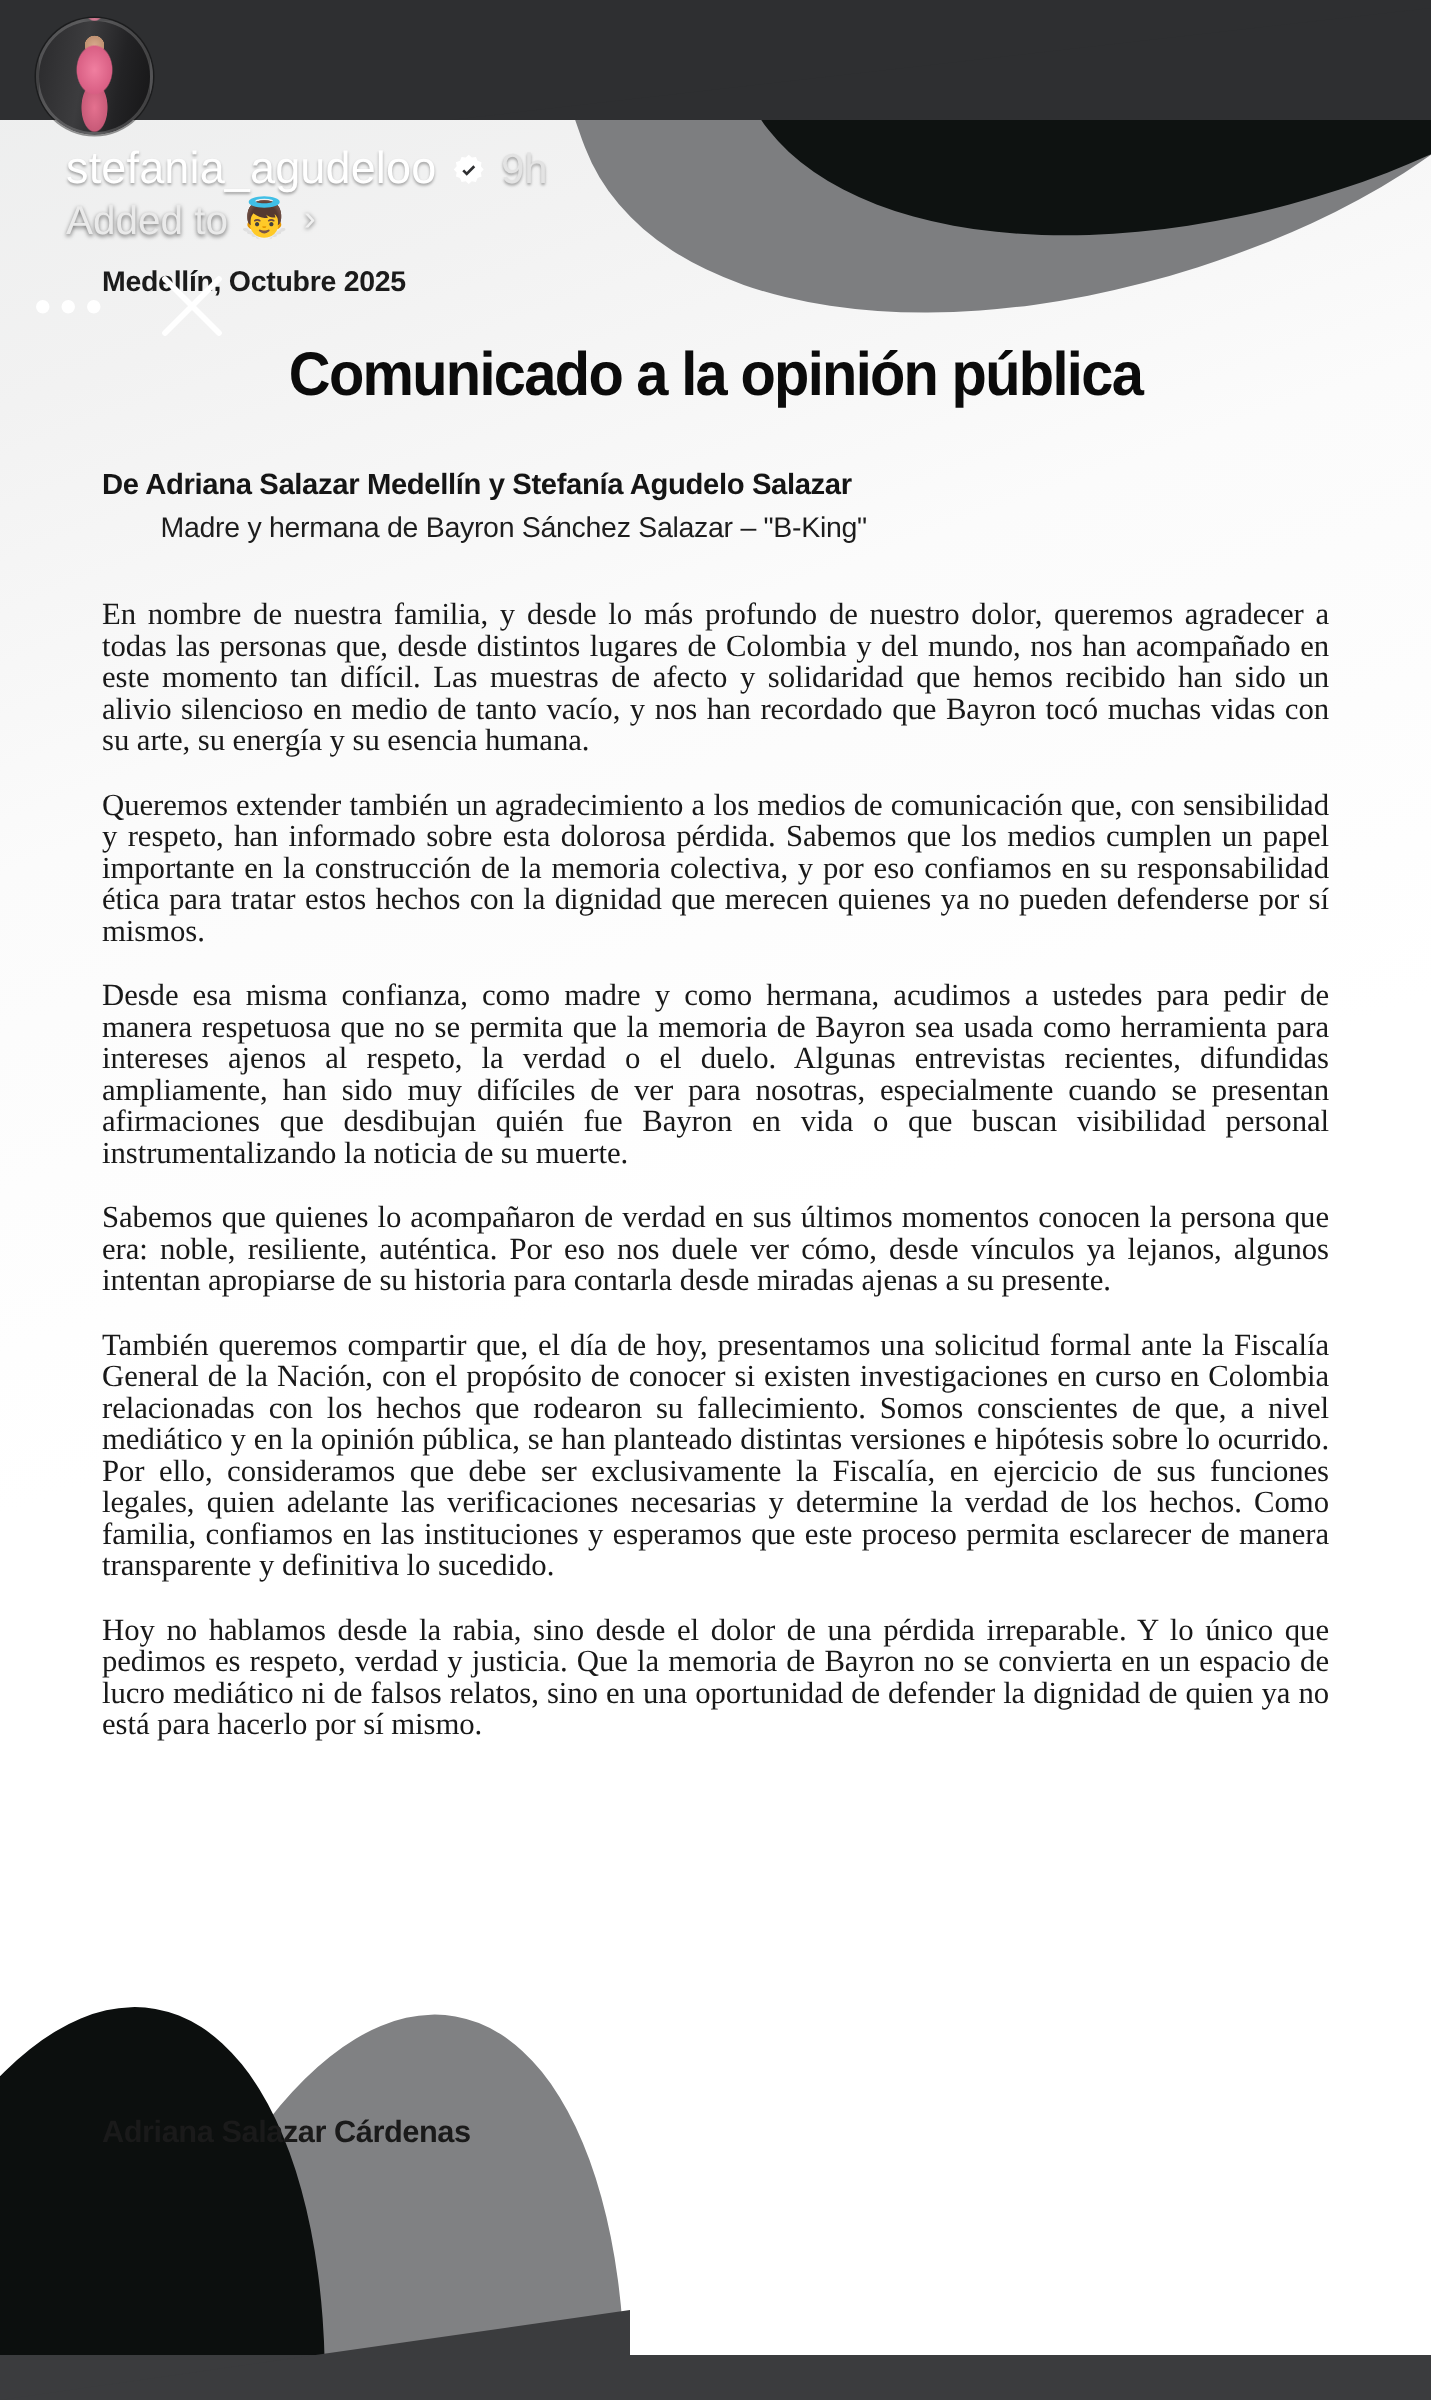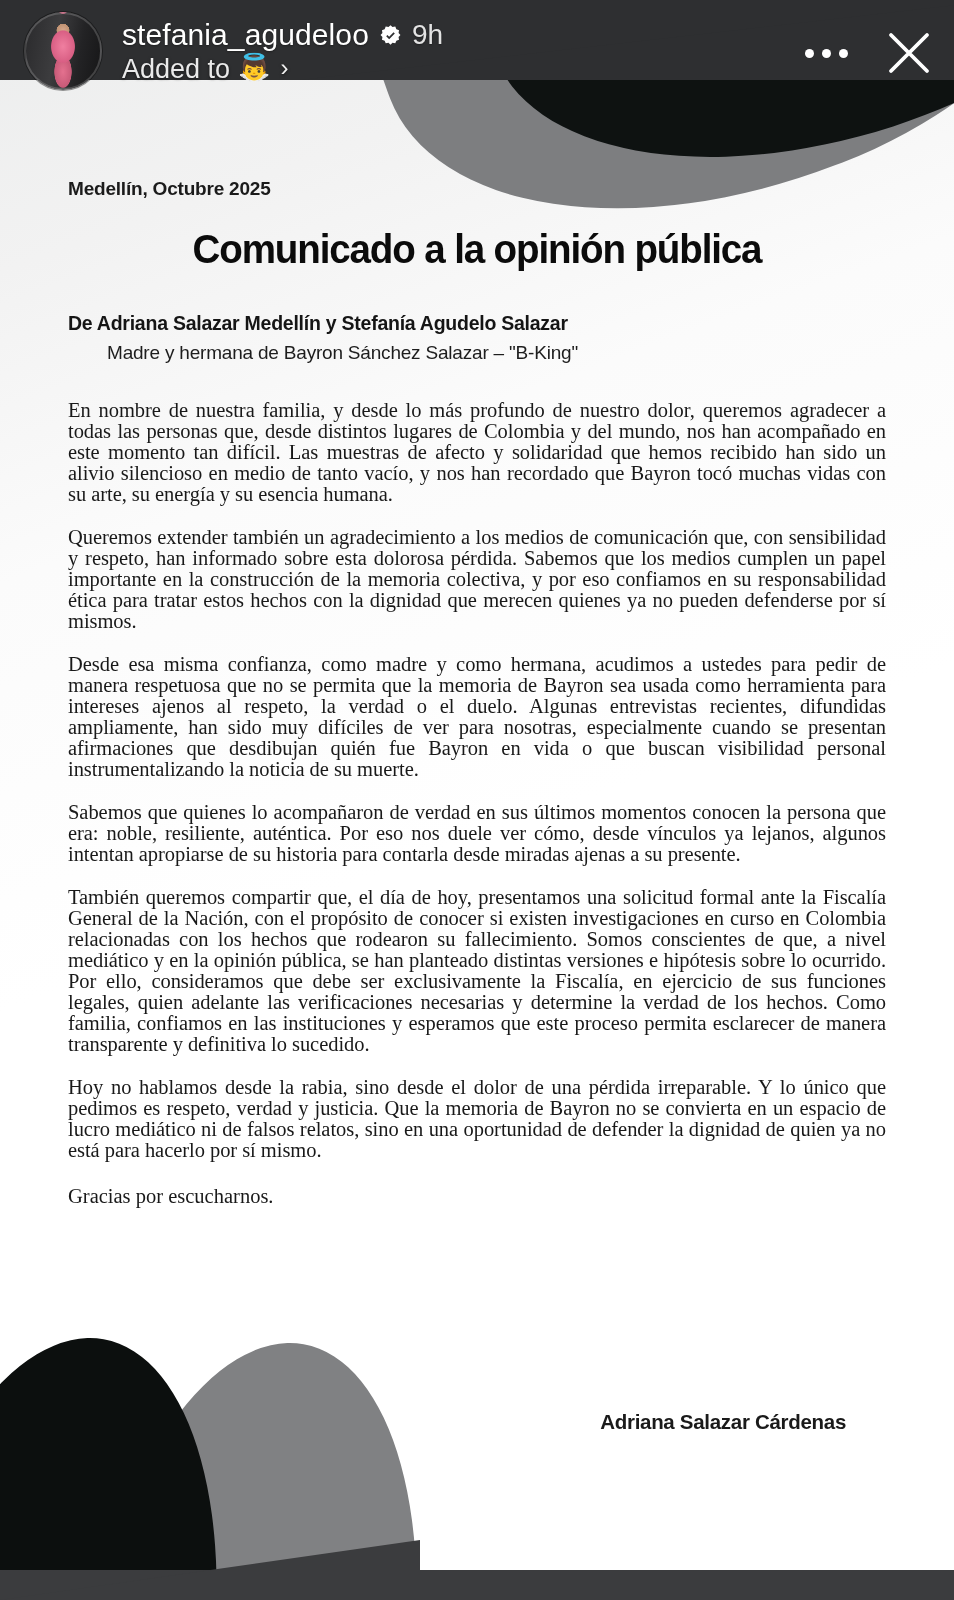--- a/index.html
+++ b/index.html
@@ -117,21 +117,21 @@
   }
   #doc-thanks {
     font-family:"Liberation Serif", serif;
     font-size:20.5px;
     line-height:27px;
     color:#191919;
     margin-top:6px;
   }
   #doc-signature {
     position:absolute; left:68px; right:0; top:1398px;
-    text-align:right;
+    text-align:left;
     padding-right:108px;
   }
   #doc-signature div {
     font-family:"Liberation Sans", sans-serif;
     font-size:20.5px;
     font-weight:700;
     color:#1a1a1a;
     line-height:31px;
     letter-spacing:-0.3px;
   }
@@ -152,20 +152,21 @@
     z-index:9;
   }
 
   #ig-bar {
     position:absolute;
     left:0; top:0; width:954px; height:110px;
     z-index:20;
     display:flex;
     align-items:flex-start;
     padding:12px 18px 0 24px;
+    flex-direction:column;
   }
   #avatar {
     width:78px; height:78px; border-radius:50%;
     flex:0 0 auto;
     background:
       radial-gradient(ellipse 22px 30px at 50% 44%, #f07fa0 0%, #d95f84 52%, rgba(0,0,0,0) 56%),
       radial-gradient(ellipse 14px 26px at 50% 78%, #e4718f 0%, #c85a78 60%, rgba(0,0,0,0) 64%),
       radial-gradient(circle 9px at 50% 22%, #d8a98d 0%, #c09272 70%, rgba(0,0,0,0) 74%),
       linear-gradient(100deg,#2a2a2c 0%, #3c3c3e 40%, #232325 70%, #161617 100%);
     border:2px solid rgba(255,255,255,0.18);
@@ -230,21 +231,20 @@
       <div id="doc-relation">Madre y hermana de Bayron Sánchez Salazar – "B-King"</div>
 
       <div id="doc-body">
         <p>En nombre de nuestra familia, y desde lo más profundo de nuestro dolor, queremos agradecer a todas las personas que, desde distintos lugares de Colombia y del mundo, nos han acompañado en este momento tan difícil. Las muestras de afecto y solidaridad que hemos recibido han sido un alivio silencioso en medio de tanto vacío, y nos han recordado que Bayron tocó muchas vidas con su arte, su energía y su esencia humana.</p>
         <p>Queremos extender también un agradecimiento a los medios de comunicación que, con sensibilidad y respeto, han informado sobre esta dolorosa pérdida. Sabemos que los medios cumplen un papel importante en la construcción de la memoria colectiva, y por eso confiamos en su responsabilidad ética para tratar estos hechos con la dignidad que merecen quienes ya no pueden defenderse por sí mismos.</p>
         <p>Desde esa misma confianza, como madre y como hermana, acudimos a ustedes para pedir de manera respetuosa que no se permita que la memoria de Bayron sea usada como herramienta para intereses ajenos al respeto, la verdad o el duelo. Algunas entrevistas recientes, difundidas ampliamente, han sido muy difíciles de ver para nosotras, especialmente cuando se presentan afirmaciones que desdibujan quién fue Bayron en vida o que buscan visibilidad personal instrumentalizando la noticia de su muerte.</p>
         <p>Sabemos que quienes lo acompañaron de verdad en sus últimos momentos conocen la persona que era: noble, resiliente, auténtica. Por eso nos duele ver cómo, desde vínculos ya lejanos, algunos intentan apropiarse de su historia para contarla desde miradas ajenas a su presente.</p>
         <p>También queremos compartir que, el día de hoy, presentamos una solicitud formal ante la Fiscalía General de la Nación, con el propósito de conocer si existen investigaciones en curso en Colombia relacionadas con los hechos que rodearon su fallecimiento. Somos conscientes de que, a nivel mediático y en la opinión pública, se han planteado distintas versiones e hipótesis sobre lo ocurrido. Por ello, consideramos que debe ser exclusivamente la Fiscalía, en ejercicio de sus funciones legales, quien adelante las verificaciones necesarias y determine la verdad de los hechos. Como familia, confiamos en las instituciones y esperamos que este proceso permita esclarecer de manera transparente y definitiva lo sucedido.</p>
         <p>Hoy no hablamos desde la rabia, sino desde el dolor de una pérdida irreparable. Y lo único que pedimos es respeto, verdad y justicia. Que la memoria de Bayron no se convierta en un espacio de lucro mediático ni de falsos relatos, sino en una oportunidad de defender la dignidad de quien ya no está para hacerlo por sí mismo.</p>
         <div id="doc-thanks">
-          <div>Gracias por escucharnos.</div>
         </div>
       </div>
 
       <div id="doc-signature">
         <div>Adriana Salazar Cárdenas</div>
       </div>
 
     </div>
   </div>
 

